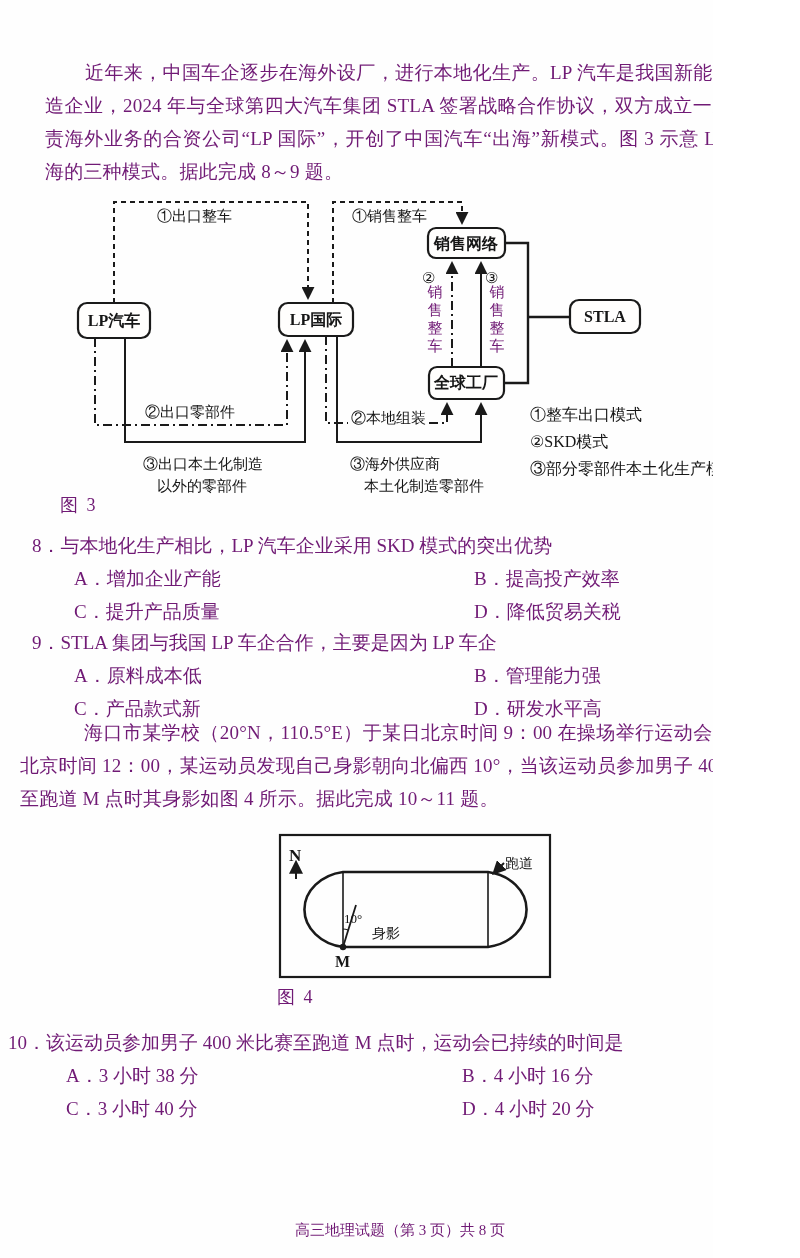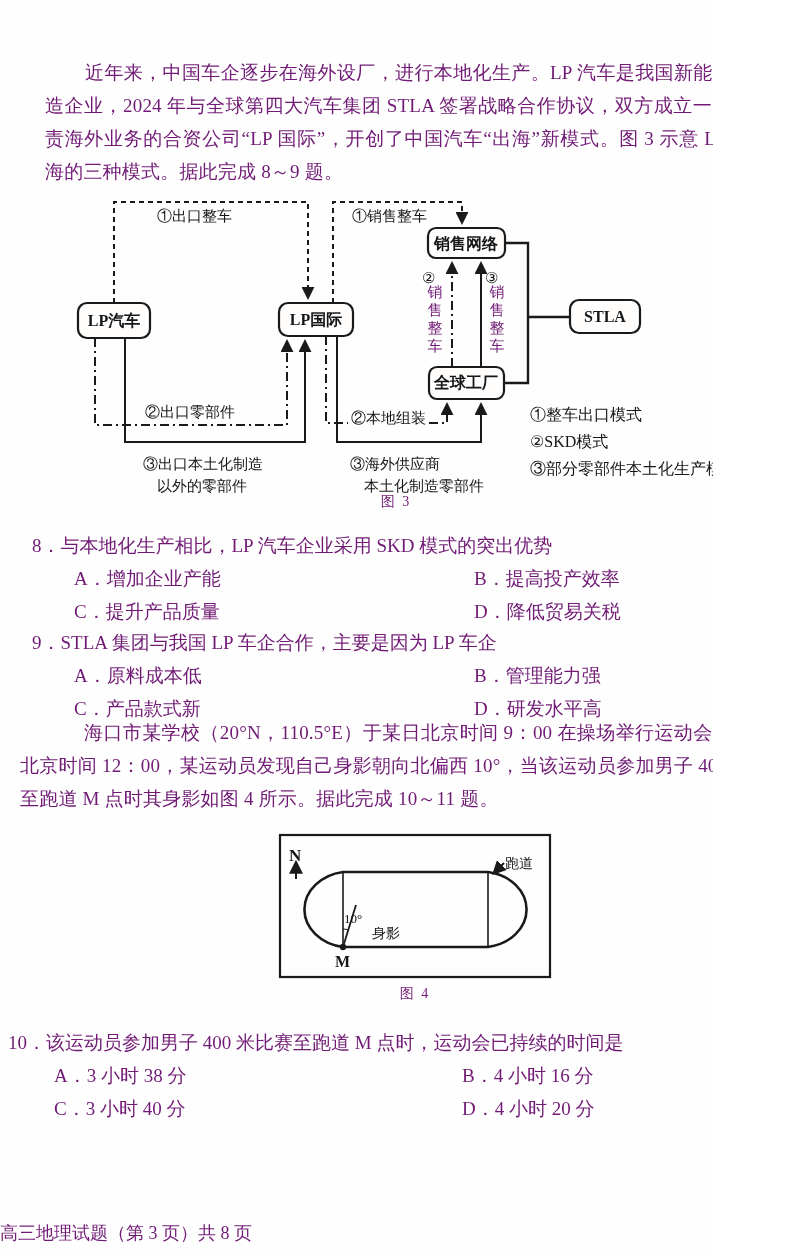--- a/index.html
+++ b/index.html
@@ -15,28 +15,28 @@
   .optrow{position:relative;height:33px;}
   .opt{position:absolute;top:0;line-height:33px;white-space:nowrap;}
   #q8,#q9{left:32px;}
   #q8{top:529px;}
   #q9{top:626px;}
   #q10,#q11{left:8px;}
   #q10{top:1026px;}
   #q11{top:1123px;}
   #q8 .opt-a,#q8 .opt-c,#q9 .opt-a,#q9 .opt-c{left:42px;}
   #q8 .opt-b,#q8 .opt-d,#q9 .opt-b,#q9 .opt-d{left:442px;}
-  #q10 .opt-a,#q10 .opt-c,#q11 .opt-a,#q11 .opt-c{left:46px;}
+  #q10 .opt-a,#q10 .opt-c,#q11 .opt-a,#q11 .opt-c{left:58px;}
   #q10 .opt-b,#q10 .opt-d,#q11 .opt-b,#q11 .opt-d{left:454px;}
   #fig3{position:absolute;left:60px;top:195px;width:740px;height:335px;}
   #fig4{position:absolute;left:277px;top:833px;width:276px;height:150px;}
-  .figcap{position:absolute;text-align:center;font-size:14px;letter-spacing:2px;}
+  .figcap{position:absolute;font-size:18px;letter-spacing:2px;}
   #cap3{left:60px;top:493px;width:672px;}
   #cap4{left:277px;top:985px;width:276px;}
-  .footer{position:absolute;top:1221px;left:0;width:800px;text-align:left;font-size:18px;}
+  .footer{position:absolute;top:1221px;left:0;width:800px;text-align:center;font-size:15px;}
   .vert{position:absolute;width:18px;font-size:15px;line-height:18px;word-break:break-all;text-align:center;}
   #v2col{left:366px;top:88px;}
   #v3col{left:428px;top:88px;}
   svg{display:block;}
   svg text{font-family:"Liberation Serif","DejaVu Serif",serif;fill:#161616;}
   .ln{fill:none;stroke:#1a1a1a;stroke-width:2;}
   .thick{stroke-width:2.4;}
   .dash{stroke-dasharray:5 4;}
   .dd{stroke-dasharray:9 4 2 4;}
   .bx{fill:#fffefd;stroke:#1a1a1a;stroke-width:2.2;}

